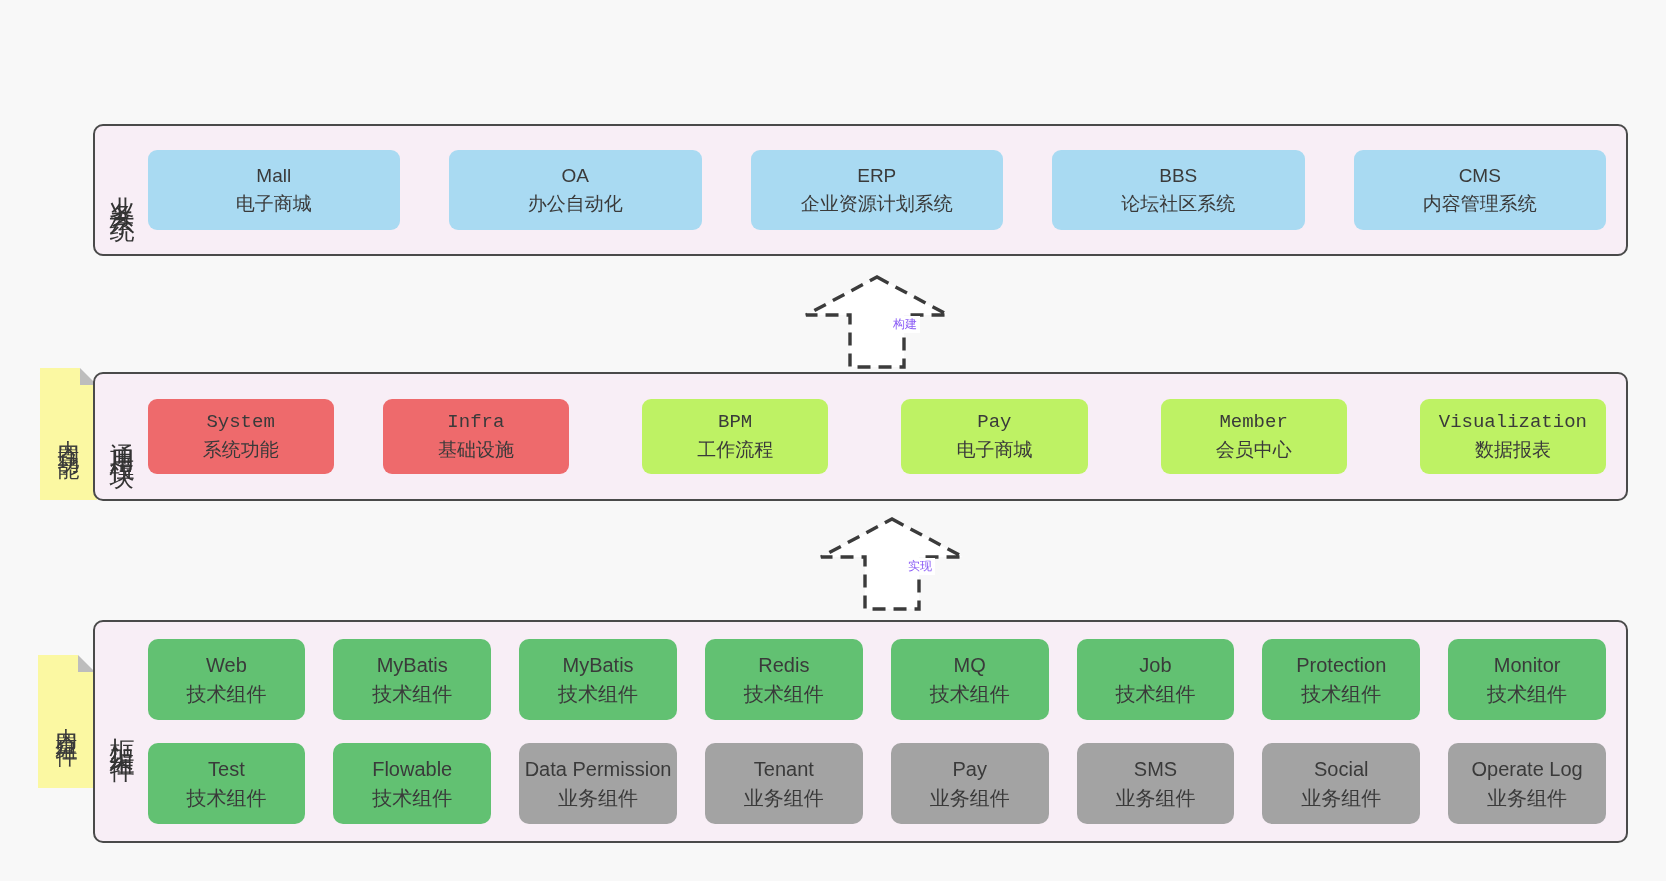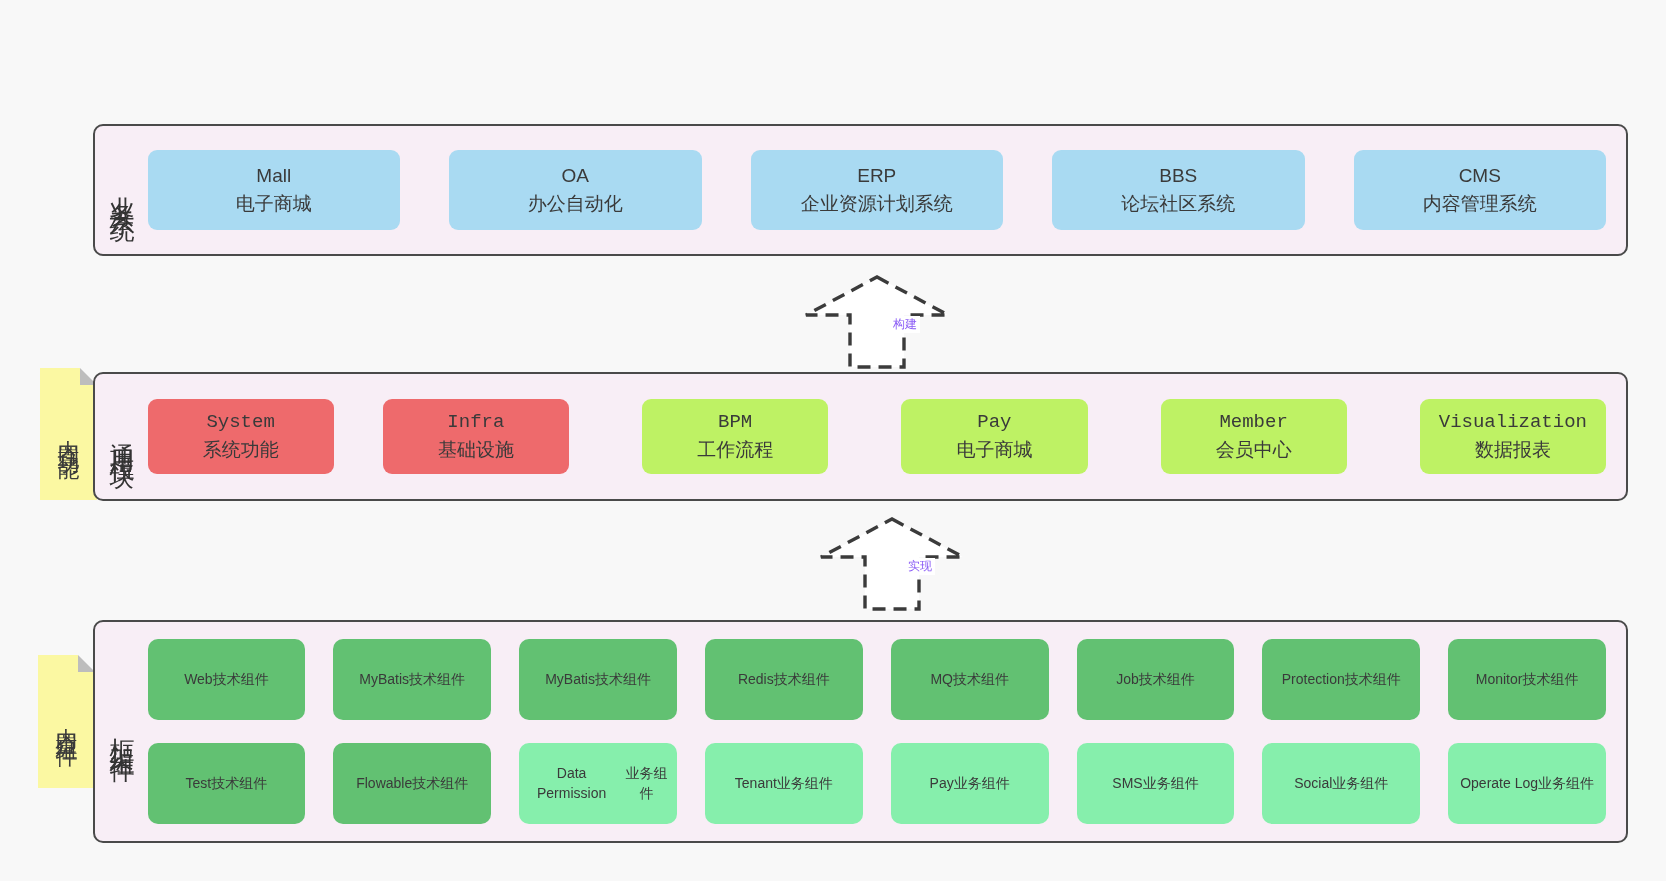--- a/index.html
+++ b/index.html
@@ -36,25 +36,25 @@
   #panel-common   .box { height:75px;font-family:Liberation Mono, monospace; }
   .b-blue  { background:#a9daf2; }
   .b-red   { background:#ee6a6c; }
   .b-pink  { background:#bef264;margin-left:24px; }
   .grid {
     flex:1; display:grid; grid-template-columns:repeat(8,1fr);
     column-gap:28px; row-gap:23px; padding:0 20px 0 12px; align-content:center;
   }
   .gbox {
     height:81px; border-radius:10px; padding:0 4px;
-    display:flex; justify-content:center; align-items:center;
-    text-align:center; font-size:14px; line-height:1.42;
+    display:flex; flex-direction:column; justify-content:center; align-items:center;
+    text-align:center; font-size:20px; line-height:1.42;
   }
   .b-green  { background:#62c172; }
-  .b-lgreen { background:#86efac; }
+  .b-lgreen { background:#a3a3a3; }
   .note {
     position:absolute; width:57px; background:#fbf8a2;
     display:flex; align-items:center; justify-content:center; z-index:0;
   }
   #note-features   { left:40px; top:368px; height:132px; }
   #note-components { left:38px; top:655px; height:133px; }
   .note::before {
     content:""; position:absolute; top:0; right:0; width:0; height:0;
     border-style:solid; border-width:0 17px 17px 0;
     border-color:#f8f8f8 #f8f8f8 #bdbdbd #bdbdbd;

